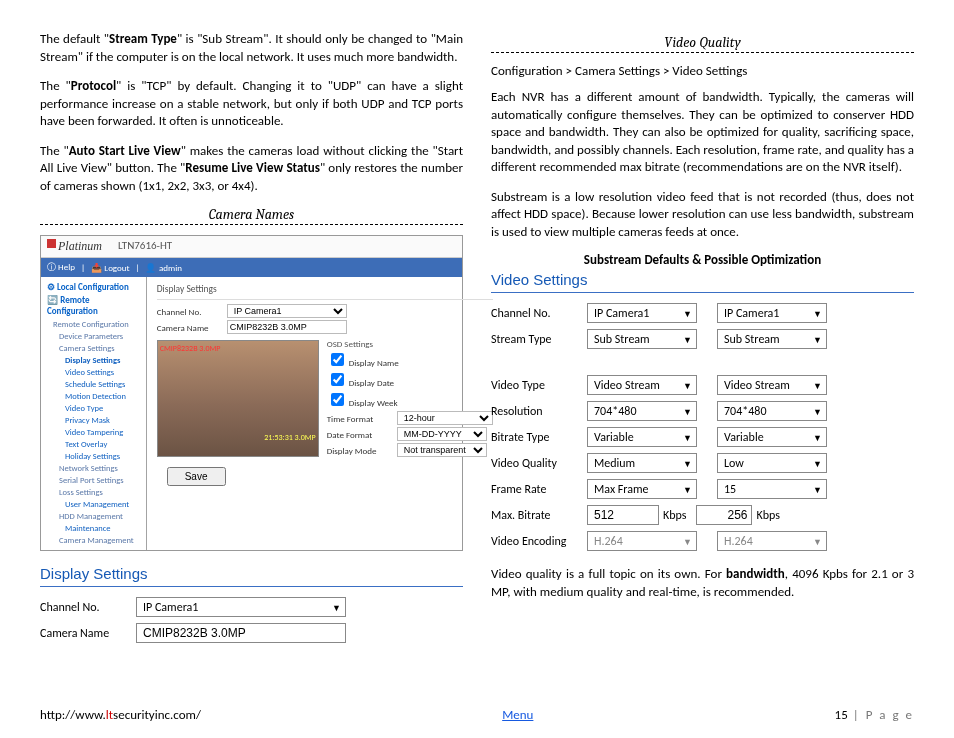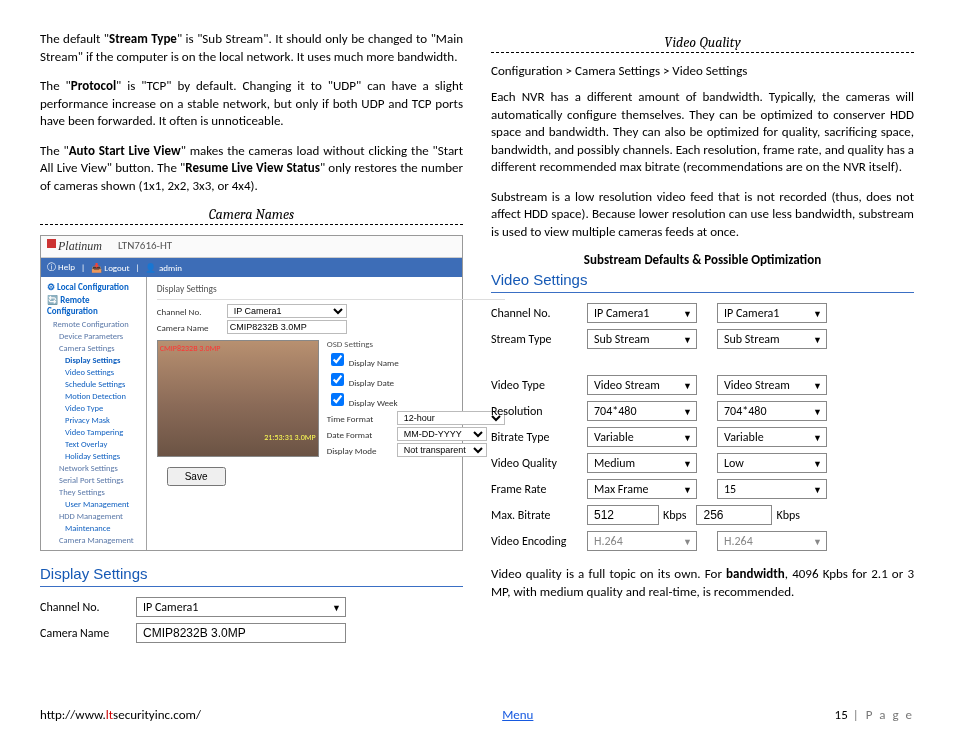--- a/index.html
+++ b/index.html
@@ -145,21 +145,21 @@
           <div class="n" style="padding-left:18px">Video Settings</div>
           <div class="n" style="padding-left:18px">Schedule Settings</div>
           <div class="n" style="padding-left:18px">Motion Detection</div>
           <div class="n" style="padding-left:18px">Video Type</div>
           <div class="n" style="padding-left:18px">Privacy Mask</div>
           <div class="n" style="padding-left:18px">Video Tampering</div>
           <div class="n" style="padding-left:18px">Text Overlay</div>
           <div class="n" style="padding-left:18px">Holiday Settings</div>
           <div class="n grey" style="padding-left:12px">Network Settings</div>
           <div class="n grey" style="padding-left:12px">Serial Port Settings</div>
-          <div class="n grey" style="padding-left:12px">They Settings</div>
+          <div class="n grey" style="padding-left:12px">Loss Settings</div>
           <div class="n" style="padding-left:18px">User Management</div>
           <div class="n grey" style="padding-left:12px">HDD Management</div>
           <div class="n" style="padding-left:18px">Maintenance</div>
           <div class="n grey" style="padding-left:12px">Camera Management</div>
         </div>
         <div class="nvr-main">
           <div class="panelhead">Display Settings</div>
           <div class="frow">
             <span class="flab">Channel No.</span>
             <select class="nvr-select" style="width:120px"><option>IP Camera1</option></select>
@@ -173,21 +173,21 @@
               <span class="camred">CMIP8232B 3.0MP</span>
               <span class="camtime">21:53:31 3.0MP</span>
             </div>
             <div class="osdcol">
               <div class="oh">OSD Settings</div>
               <label><input type="checkbox" checked="" style=""> <span>Display Name</span></label>
               <label><input type="checkbox" checked="" style=""> <span>Display Date</span></label>
               <label><input type="checkbox" checked="" style=""> <span>Display Week</span></label>
               <div class="frow">
                   <span class="flab">Time Format</span>
-                  <select class="nvr-select" style="width:108px"><option>12-hour</option></select>
+                  <select class="nvr-select" style="width:96px"><option>12-hour</option></select>
                 </div>
               <div class="frow">
                   <span class="flab">Date Format</span>
                   <select class="nvr-select" style="width:90px"><option>MM-DD-YYYY</option></select>
                 </div>
               <div class="frow">
                   <span class="flab">Display Mode</span>
                   <select class="nvr-select" style="width:90px"><option>Not transparent &amp; Not flashing</option></select>
                 </div>
             </div>
@@ -310,21 +310,21 @@
         <span class="vgap"></span>
         <span class="big-sel sel2">
             <span>15</span>
             <span class="tri">▼</span>
           </span>
       </div>
       <div class="row2">
         <span class="lbl2">Max. Bitrate</span>
         <input class="big-in sel2" style="width: 72px;" value="512">
         <span class="kbps">Kbps</span>
-        <input class="big-in sel2" style="width: 76px;" value="256">
+        <input class="big-in sel2" style="width: 56px; text-align: right;" value="256">
         <span class="kbps">Kbps</span>
       </div>
       <div class="row2">
         <span class="lbl2">Video Encoding</span>
         <span class="big-sel sel2" style="color:#888">
             <span>H.264</span>
             <span class="tri">▼</span>
           </span>
         <span class="vgap"></span>
         <span class="big-sel sel2" style="color:#888">

